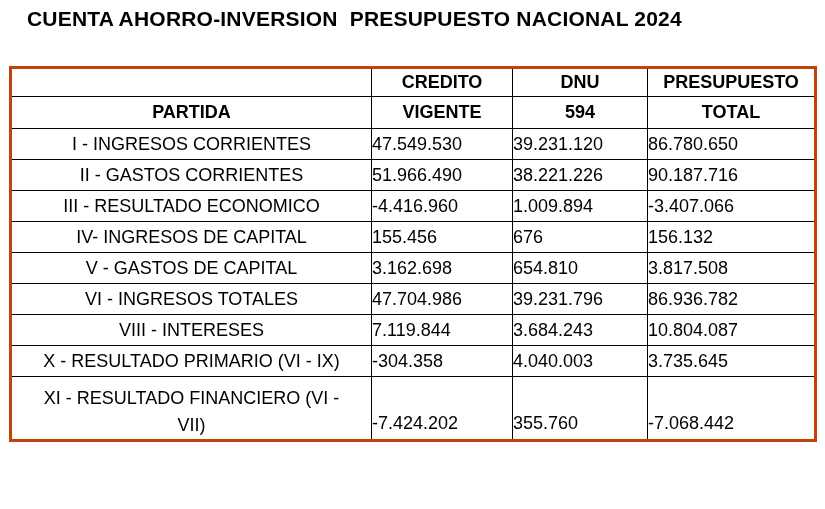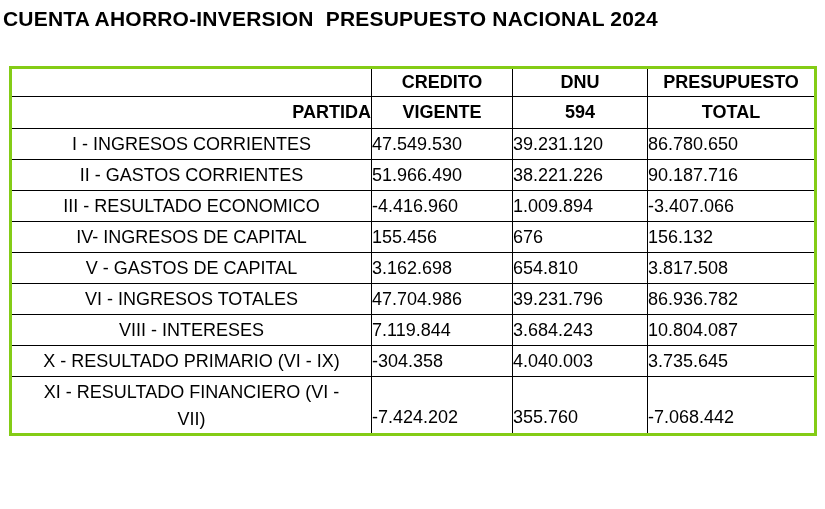--- a/index.html
+++ b/index.html
@@ -10,72 +10,72 @@
   body {
     width: 825px;
     height: 509px;
     position: relative;
     font-family: "Liberation Sans", sans-serif;
     color: #000000;
     overflow: hidden;
   }
   .page-title {
     position: absolute;
-    left: 3px;
+    left: 27px;
     top: 7px;
     font-size: 21px;
     font-weight: bold;
     letter-spacing: 0.2px;
     white-space: pre; 
   }
   table.cuenta {
     position: absolute;
     left: 9px;
     top: 66px;
     width: 805px;
     border-collapse: collapse;
     table-layout: fixed;
     background: #ffffff;
-    border: 3px solid #84cc16;
+    border: 3px solid #c2410c;
   }
   table.cuenta th,
   table.cuenta td {
     border: 1px solid #000000;
     font-size: 18px;
     padding: 0;
     overflow: hidden;
   }
   thead tr.hrow1 { height: 29px; }
   thead tr.hrow2 { height: 32px; }
   tbody tr { height: 31px; }
   tbody tr.tall { height: 58px; }
 
   th {
     font-weight: bold;
     text-align: center;
     vertical-align: middle;
   }
   th.h-left {
-    text-align: right;
+    text-align: center;
     padding-left: 6px;
   }
   td.label {
     text-align: center;
     padding-left: 6px;
     vertical-align: middle;
     white-space: pre-line; 
     line-height: 22px;
   }
   td.num {
     padding-right: 7px;
     vertical-align: middle;
   }
   tbody tr.tall td.label {
     line-height: 27px;
-    padding-top: 2px;
+    padding-top: 8px;
     vertical-align: top;
   }
   tbody tr.tall td.num {
     vertical-align: bottom;
     padding-bottom: 5px;
   }
 </style>
 </head>
 <body>
 

